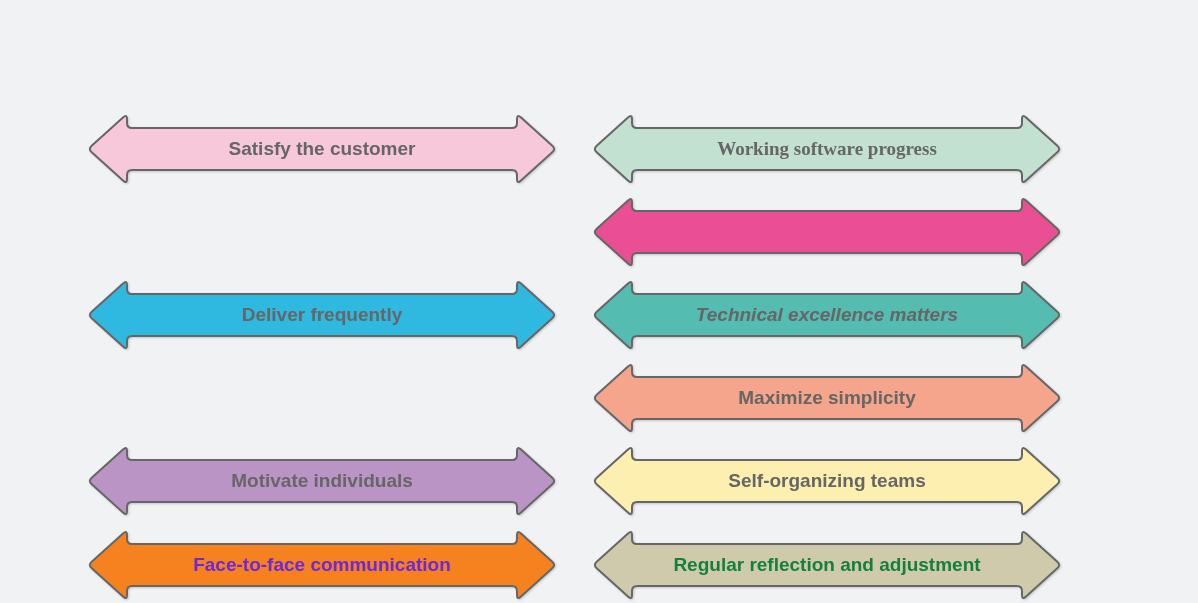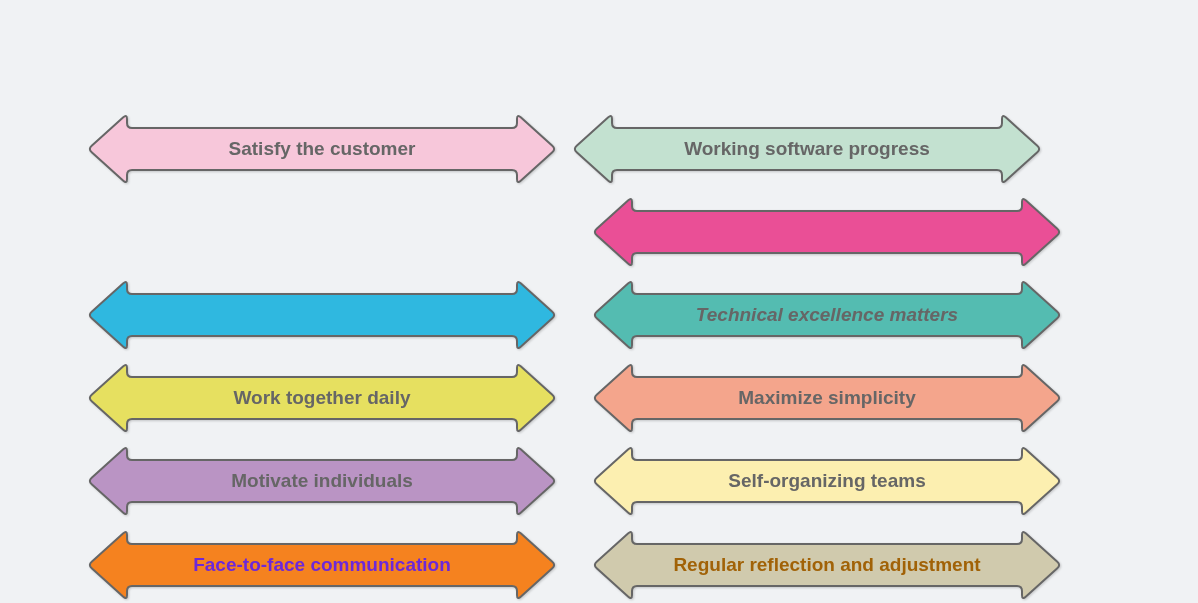--- a/index.html
+++ b/index.html
@@ -55,40 +55,35 @@
     <div class="arrow-item" style="left: 87px; top: 65px;">
       <svg viewBox="0 0 470 72">
         <path d="M4.7 39.3 Q 1 36 4.7 32.7 L36.3 4.3 Q 40 1 40.0 6.0 L40.0 10.0 Q 40 15 45.0 15.0 L425.0 15.0 Q 430 15 430.0 10.0 L430.0 6.0 Q 430 1 433.7 4.3 L465.3 32.7 Q 469 36 465.3 39.3 L433.7 67.7 Q 430 71 430.0 66.0 L430.0 62.0 Q 430 57 425.0 57.0 L45.0 57.0 Q 40 57 40.0 62.0 L40.0 66.0 Q 40 71 36.3 67.7 Z" fill="#f7c7da" stroke="#666666" stroke-width="2" stroke-linejoin="round"></path>
       </svg>
       <span class="arrow-label" style="color: rgb(102, 102, 102);">Satisfy the customer</span>
     </div>
     <div class="arrow-item" style="left: 87px; top: 231px;">
       <svg viewBox="0 0 470 72">
         <path d="M4.7 39.3 Q 1 36 4.7 32.7 L36.3 4.3 Q 40 1 40.0 6.0 L40.0 10.0 Q 40 15 45.0 15.0 L425.0 15.0 Q 430 15 430.0 10.0 L430.0 6.0 Q 430 1 433.7 4.3 L465.3 32.7 Q 469 36 465.3 39.3 L433.7 67.7 Q 430 71 430.0 66.0 L430.0 62.0 Q 430 57 425.0 57.0 L45.0 57.0 Q 40 57 40.0 62.0 L40.0 66.0 Q 40 71 36.3 67.7 Z" fill="#2fb8e0" stroke="#666666" stroke-width="2" stroke-linejoin="round"></path>
       </svg>
-    </div>
-    <div class="arrow-item" style="left: 87px; top: 314px;">
-      <svg viewBox="0 0 470 72">
-        <path d="M4.7 39.3 Q 1 36 4.7 32.7 L36.3 4.3 Q 40 1 40.0 6.0 L40.0 10.0 Q 40 15 45.0 15.0 L425.0 15.0 Q 430 15 430.0 10.0 L430.0 6.0 Q 430 1 433.7 4.3 L465.3 32.7 Q 469 36 465.3 39.3 L433.7 67.7 Q 430 71 430.0 66.0 L430.0 62.0 Q 430 57 425.0 57.0 L45.0 57.0 Q 40 57 40.0 62.0 L40.0 66.0 Q 40 71 36.3 67.7 Z" fill="#e6e060" stroke="#666666" stroke-width="2" stroke-linejoin="round"></path>
-      </svg>
-      <span class="arrow-label" style="color: rgb(102, 102, 102);">Work together daily</span>
+      <span class="arrow-label" style="color: rgb(102, 102, 102);">Deliver frequently</span>
     </div>
     <div class="arrow-item" style="left: 87px; top: 397px;">
       <svg viewBox="0 0 470 72">
         <path d="M4.7 39.3 Q 1 36 4.7 32.7 L36.3 4.3 Q 40 1 40.0 6.0 L40.0 10.0 Q 40 15 45.0 15.0 L425.0 15.0 Q 430 15 430.0 10.0 L430.0 6.0 Q 430 1 433.7 4.3 L465.3 32.7 Q 469 36 465.3 39.3 L433.7 67.7 Q 430 71 430.0 66.0 L430.0 62.0 Q 430 57 425.0 57.0 L45.0 57.0 Q 40 57 40.0 62.0 L40.0 66.0 Q 40 71 36.3 67.7 Z" fill="#ba94c4" stroke="#666666" stroke-width="2" stroke-linejoin="round"></path>
       </svg>
       <span class="arrow-label" style="color: rgb(102, 102, 102);">Motivate individuals</span>
     </div>
     <div class="arrow-item" style="left: 87px; top: 481px;">
       <svg viewBox="0 0 470 72">
         <path d="M4.7 39.3 Q 1 36 4.7 32.7 L36.3 4.3 Q 40 1 40.0 6.0 L40.0 10.0 Q 40 15 45.0 15.0 L425.0 15.0 Q 430 15 430.0 10.0 L430.0 6.0 Q 430 1 433.7 4.3 L465.3 32.7 Q 469 36 465.3 39.3 L433.7 67.7 Q 430 71 430.0 66.0 L430.0 62.0 Q 430 57 425.0 57.0 L45.0 57.0 Q 40 57 40.0 62.0 L40.0 66.0 Q 40 71 36.3 67.7 Z" fill="#f5821f" stroke="#666666" stroke-width="2" stroke-linejoin="round"></path>
       </svg>
       <span class="arrow-label" style="color: #6d28d9;">Face-to-face communication</span>
     </div>
-    <div class="arrow-item" style="left: 572px; top: 65px;">
+    <div class="arrow-item" style="left: 592px; top: 65px; font-family: Liberation Serif, serif;">
       <svg viewBox="0 0 470 72">
         <path d="M4.7 39.3 Q 1 36 4.7 32.7 L36.3 4.3 Q 40 1 40.0 6.0 L40.0 10.0 Q 40 15 45.0 15.0 L425.0 15.0 Q 430 15 430.0 10.0 L430.0 6.0 Q 430 1 433.7 4.3 L465.3 32.7 Q 469 36 465.3 39.3 L433.7 67.7 Q 430 71 430.0 66.0 L430.0 62.0 Q 430 57 425.0 57.0 L45.0 57.0 Q 40 57 40.0 62.0 L40.0 66.0 Q 40 71 36.3 67.7 Z" fill="#c3e1d0" stroke="#666666" stroke-width="2" stroke-linejoin="round"></path>
       </svg>
       <span class="arrow-label" style="color: rgb(102, 102, 102);">Working software progress</span>
     </div>
     <div class="arrow-item" style="left: 592px; top: 148px;">
       <svg viewBox="0 0 470 72">
         <path d="M4.7 39.3 Q 1 36 4.7 32.7 L36.3 4.3 Q 40 1 40.0 6.0 L40.0 10.0 Q 40 15 45.0 15.0 L425.0 15.0 Q 430 15 430.0 10.0 L430.0 6.0 Q 430 1 433.7 4.3 L465.3 32.7 Q 469 36 465.3 39.3 L433.7 67.7 Q 430 71 430.0 66.0 L430.0 62.0 Q 430 57 425.0 57.0 L45.0 57.0 Q 40 57 40.0 62.0 L40.0 66.0 Q 40 71 36.3 67.7 Z" fill="#ea4f96" stroke="#666666" stroke-width="2" stroke-linejoin="round"></path>
       </svg>
     </div>
@@ -107,15 +102,15 @@
     <div class="arrow-item" style="left: 592px; top: 314px;">
       <svg viewBox="0 0 470 72">
         <path d="M4.7 39.3 Q 1 36 4.7 32.7 L36.3 4.3 Q 40 1 40.0 6.0 L40.0 10.0 Q 40 15 45.0 15.0 L425.0 15.0 Q 430 15 430.0 10.0 L430.0 6.0 Q 430 1 433.7 4.3 L465.3 32.7 Q 469 36 465.3 39.3 L433.7 67.7 Q 430 71 430.0 66.0 L430.0 62.0 Q 430 57 425.0 57.0 L45.0 57.0 Q 40 57 40.0 62.0 L40.0 66.0 Q 40 71 36.3 67.7 Z" fill="#f4a58c" stroke="#666666" stroke-width="2" stroke-linejoin="round"></path>
       </svg>
       <span class="arrow-label" style="color: rgb(102, 102, 102);">Maximize simplicity</span>
     </div>
     <div class="arrow-item" style="left: 592px; top: 481px;">
       <svg viewBox="0 0 470 72">
         <path d="M4.7 39.3 Q 1 36 4.7 32.7 L36.3 4.3 Q 40 1 40.0 6.0 L40.0 10.0 Q 40 15 45.0 15.0 L425.0 15.0 Q 430 15 430.0 10.0 L430.0 6.0 Q 430 1 433.7 4.3 L465.3 32.7 Q 469 36 465.3 39.3 L433.7 67.7 Q 430 71 430.0 66.0 L430.0 62.0 Q 430 57 425.0 57.0 L45.0 57.0 Q 40 57 40.0 62.0 L40.0 66.0 Q 40 71 36.3 67.7 Z" fill="#d0caad" stroke="#666666" stroke-width="2" stroke-linejoin="round"></path>
       </svg>
-      <span class="arrow-label" style="color: #a16207;">Regular reflection and adjustment</span>
+      <span class="arrow-label" style="color: #15803d;">Regular reflection and adjustment</span>
     </div>
   </div>
 
 </body></html>

